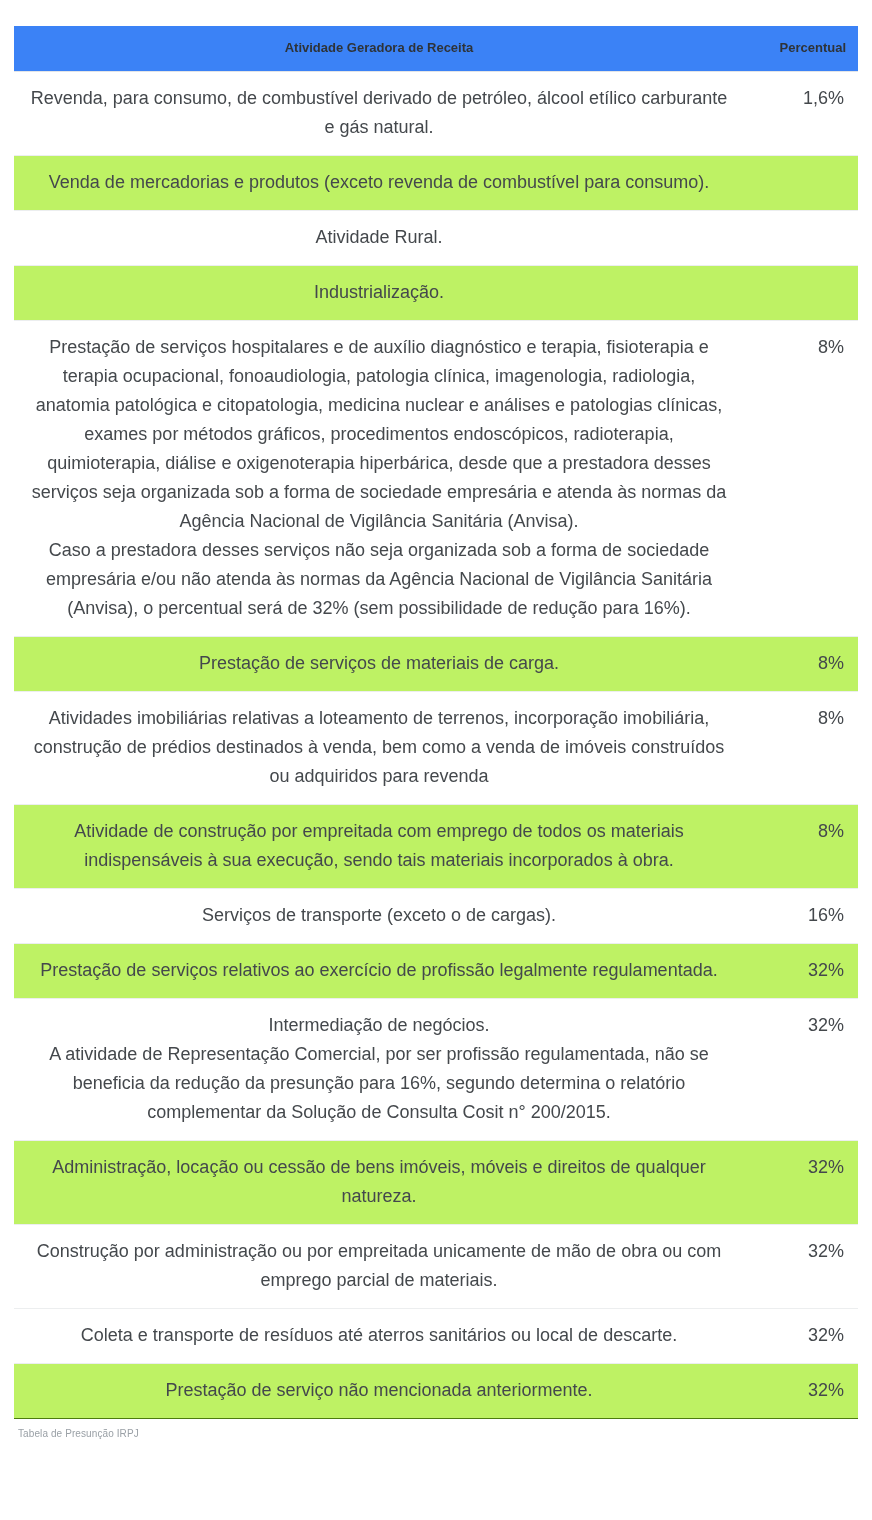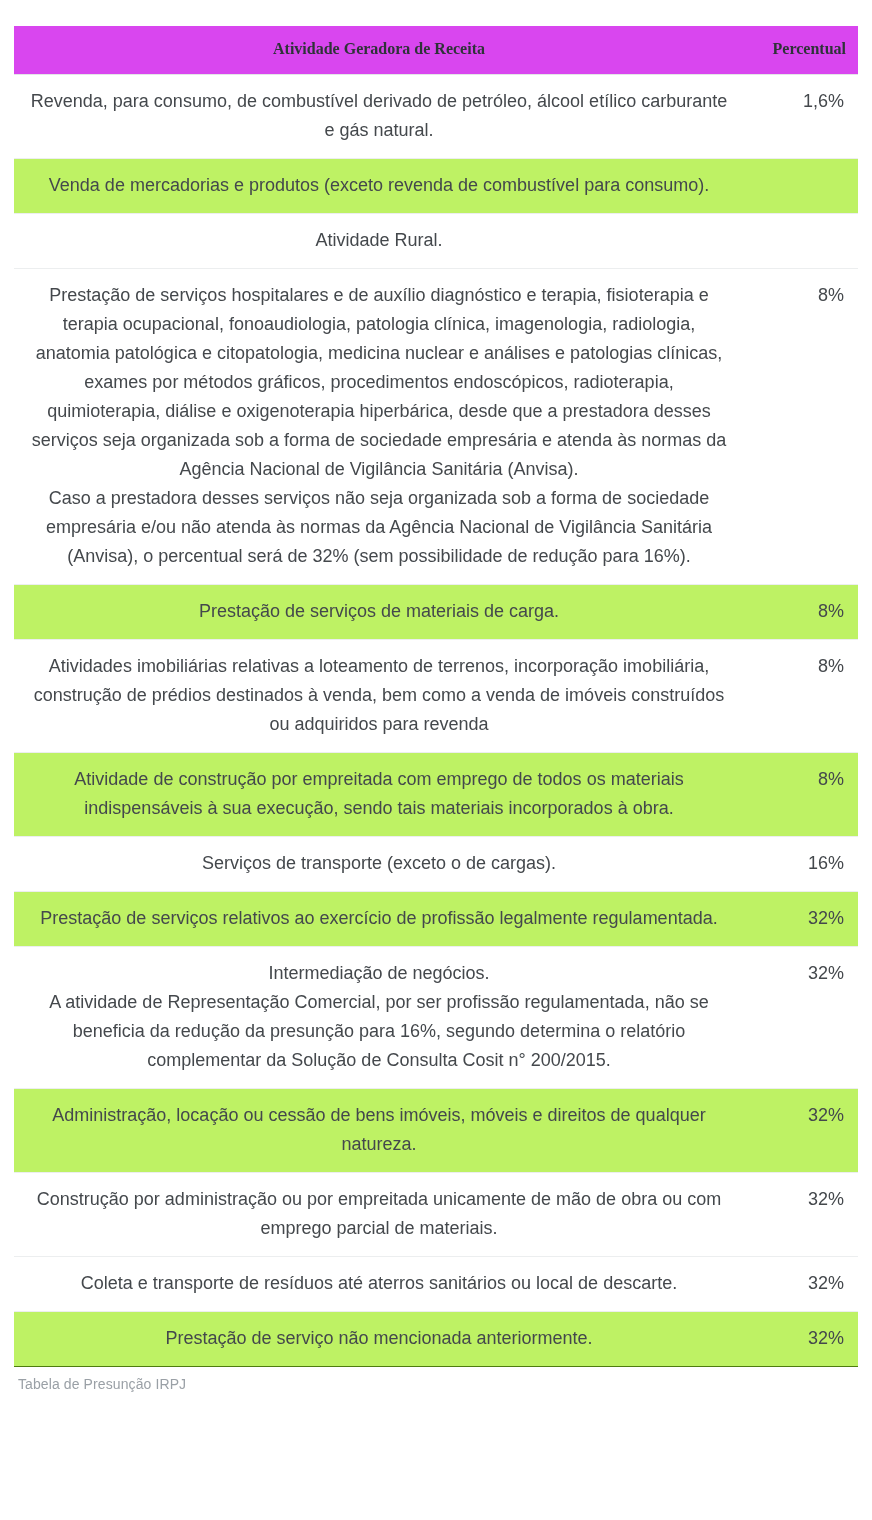--- a/index.html
+++ b/index.html
@@ -21,28 +21,27 @@
   }
   table.presumption-table {
     width: 844px;
     border-collapse: collapse;
     table-layout: fixed;
   }
   table.presumption-table col.col-activity { width: 730px; }
   table.presumption-table col.col-percent { width: 114px; }
 
   thead th {
-    font-size: 16px;
+    font-size: 13px;
     font-weight: bold;
     color: #2e3338;
     padding: 14px 12px 16px 12px;
     text-align: center;
     border-bottom: 1px solid #e3e5e7;
-    background: #d946ef;
-    font-family: Liberation Serif, serif;
+    background: #3b82f6;
   }
   thead th.th-percent {
     text-align: right;
   }
 
   tbody td {
     font-size: 18px;
     line-height: 29px;
     color: #44484c;
     padding: 12px 14px 13px 14px;
@@ -58,21 +57,21 @@
   tbody tr.zebra td {
     background: #bef264;
   }
   tbody tr:last-child td {
     border-bottom: 1px solid #4d7c0f;
   }
   .cell-para { display: block; }
   .cell-para + .cell-para { margin-top: 0; }
 
   .caption {
-    font-size: 14px;
+    font-size: 10px;
     color: #9aa0a6;
     padding: 9px 4px 12px 4px;
     letter-spacing: 0.1px;
   }
 </style>
 </head>
 <body>
 
 <div class="page">
   <table class="presumption-table">
@@ -96,20 +95,24 @@
       <tr class="zebra">
         <td>Venda de mercadorias e produtos (exceto revenda de combustível para consumo).</td>
         <td class="td-percent"></td>
       </tr>
 
       <tr>
         <td>Atividade Rural.</td>
         <td class="td-percent"></td>
       </tr>
 
+      <tr class="zebra">
+        <td>Industrialização.</td>
+        <td class="td-percent"></td>
+      </tr>
 
       <tr>
         <td>
           <span class="cell-para">Prestação de serviços hospitalares e de auxílio diagnóstico e terapia, fisioterapia e terapia ocupacional, fonoaudiologia, patologia clínica, imagenologia, radiologia, anatomia patológica e citopatologia, medicina nuclear e análises e patologias clínicas, exames por métodos gráficos, procedimentos endoscópicos, radioterapia, quimioterapia, diálise e oxigenoterapia hiperbárica, desde que a prestadora desses serviços seja organizada sob a forma de sociedade empresária e atenda às normas da Agência Nacional de Vigilância Sanitária (Anvisa).</span>
           <span class="cell-para">Caso a prestadora desses serviços não seja organizada sob a forma de sociedade empresária e/ou não atenda às normas da Agência Nacional de Vigilância Sanitária (Anvisa), o percentual será de 32% (sem possibilidade de redução para 16%).</span>
         </td>
         <td class="td-percent">8%</td>
       </tr>
 
       <tr class="zebra">

